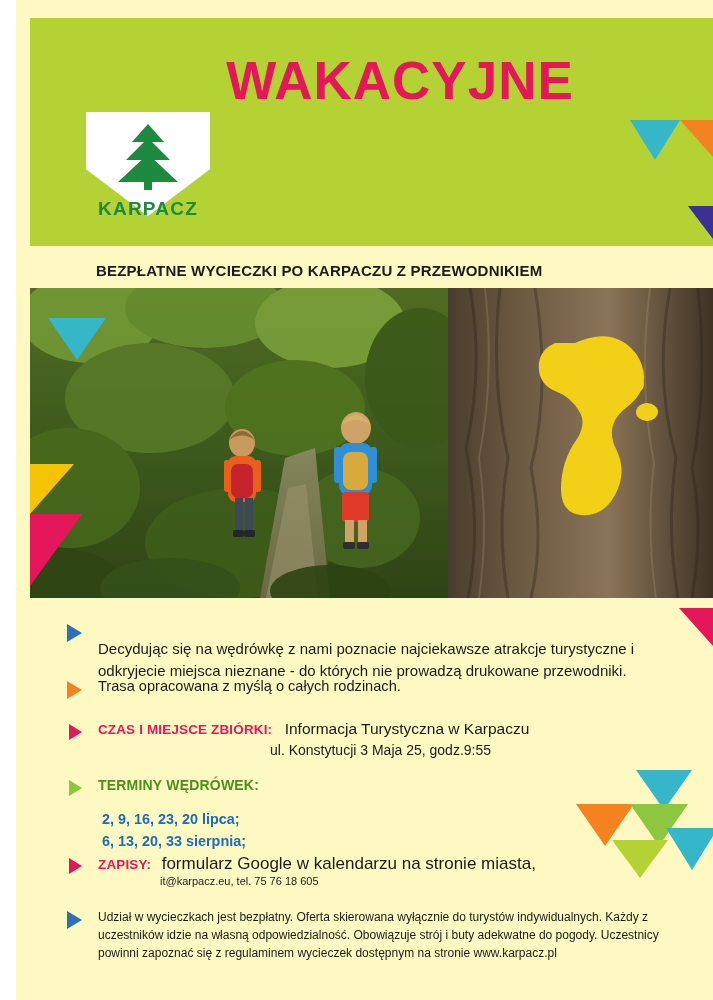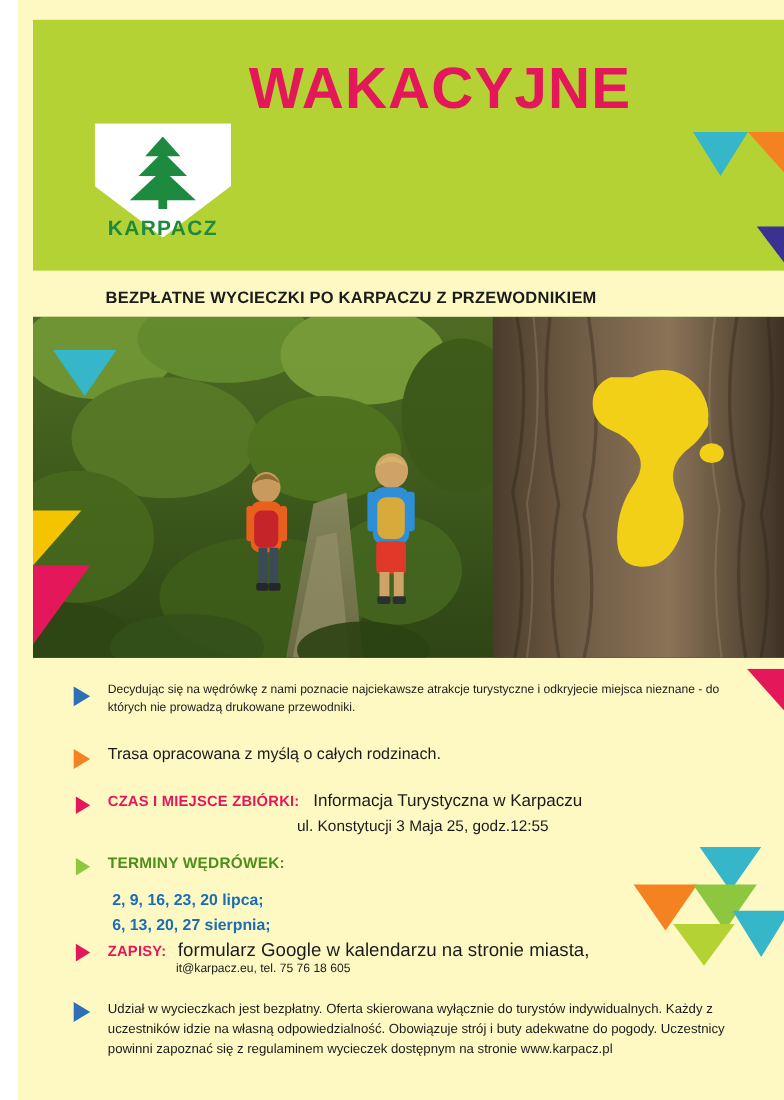--- a/index.html
+++ b/index.html
@@ -132,23 +132,23 @@
     border-width: 8px 0 8px 13px;
     border-color: transparent transparent transparent #e5175b;
   }
   .tri-right-green {
     border-width: 8px 0 8px 13px;
     border-color: transparent transparent transparent #8dc63f;
   }
 
   .para1 {
     position: absolute;
-    left: 82px; top: 22px;
+    left: 82px; top: 40px;
     width: 575px;
-    font-size: 11px;
+    font-size: 15px;
     line-height: 1.45;
     color: #1b1b1b;
   }
   .para2 {
     position: absolute;
     left: 82px; top: 80px;
     width: 560px;
     font-size: 14.6px;
     color: #1b1b1b;
   }
@@ -348,29 +348,29 @@
     <span class="bullet tri-right-blue" style="left:51px; top:26px;"></span>
     <div class="para1">Decydując się na wędrówkę z nami poznacie najciekawsze atrakcje turystyczne i odkryjecie miejsca nieznane - do których nie prowadzą drukowane przewodniki.</div>
 
     <span class="bullet tri-right-orange" style="left:51px; top:83px;"></span>
     <div class="para2">Trasa opracowana z myślą o całych rodzinach.</div>
 
     <span class="bullet tri-right-pink" style="left:53px; top:126px;"></span>
     <div class="meeting">
       <span class="lbl-pink">CZAS I MIEJSCE ZBIÓRKI:</span>
       <span class="meeting-value">Informacja Turystyczna w Karpaczu</span>
-      <div class="meeting-sub">ul. Konstytucji 3 Maja 25, godz.12:55</div>
+      <div class="meeting-sub">ul. Konstytucji 3 Maja 25, godz.9:55</div>
     </div>
 
     <span class="bullet tri-right-green" style="left:53px; top:182px;"></span>
     <div class="terms">
       <span class="lbl-green">TERMINY WĘDRÓWEK:</span>
       <div class="terms-dates">
         <div>2, 9, 16, 23, 20 lipca;</div>
-        <div>6, 13, 20, 27 sierpnia;</div>
+        <div>6, 13, 20, 33 sierpnia;</div>
       </div>
     </div>
 
     <span class="bullet tri-right-pink" style="left:53px; top:260px;"></span>
     <div class="signup">
       <span class="lbl-pink">ZAPISY:</span>
       <span class="signup-value">formularz Google w kalendarzu na stronie miasta,</span>
       <div class="signup-sub">it@karpacz.eu, tel. 75 76 18 605</div>
     </div>
 

